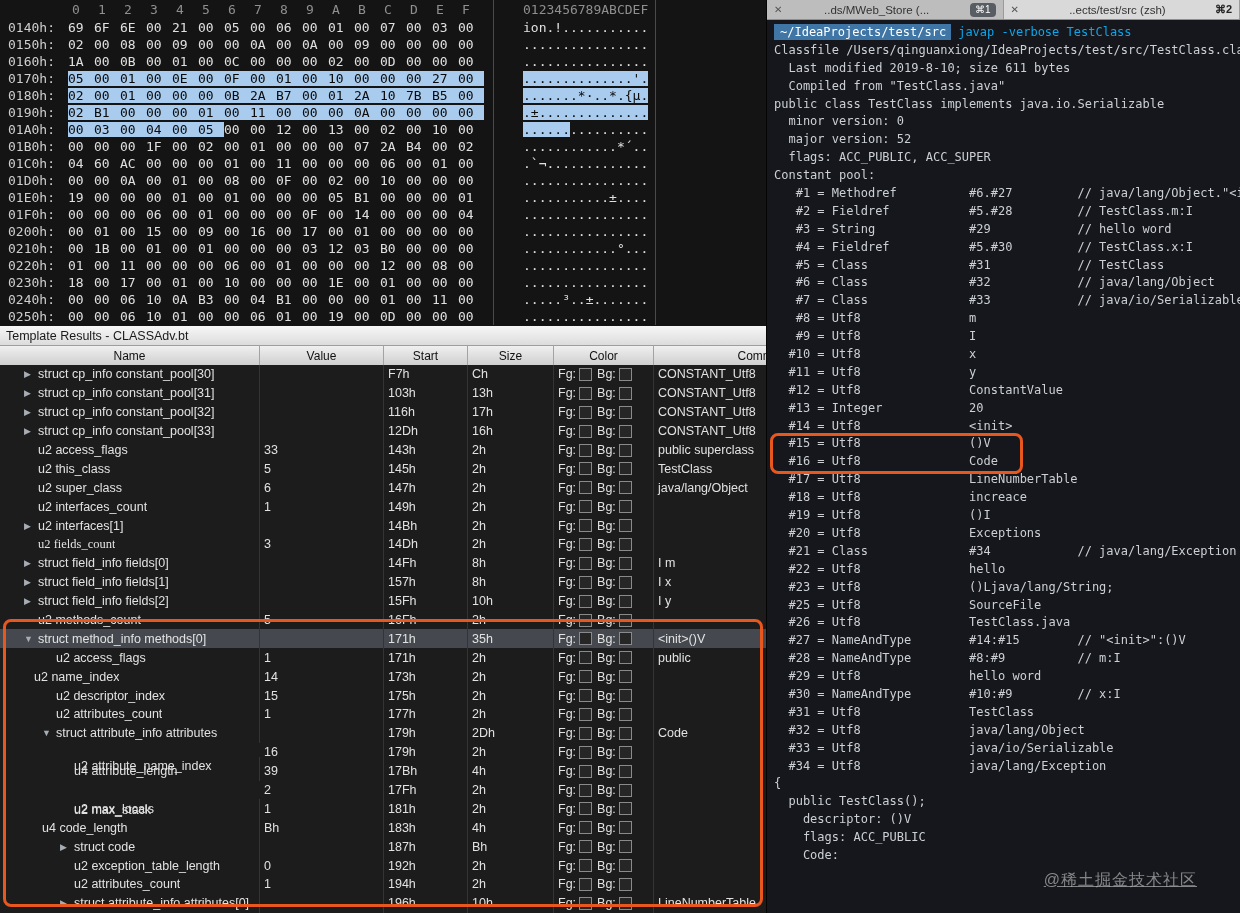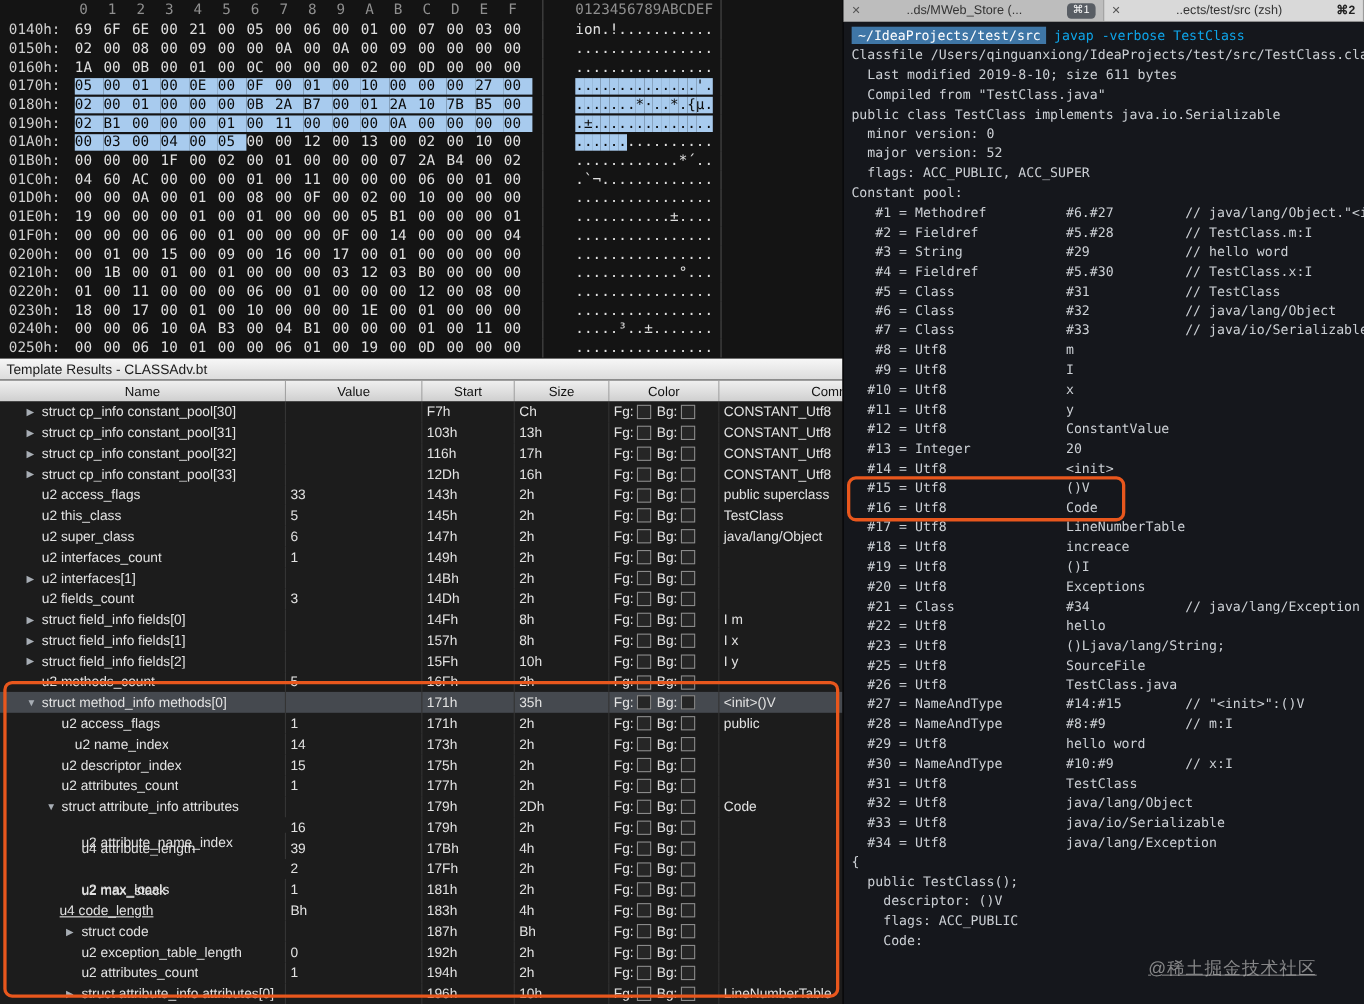--- a/index.html
+++ b/index.html
@@ -962,21 +962,21 @@
           <div class="tr-cell c-size">2h</div>
           <div class="tr-cell c-color">
             <span class="clabel">Fg:</span>
             <span class="swatch"></span>
             <span class="clabel">Bg:</span>
             <span class="swatch"></span>
           </div>
           <div class="tr-cell c-comment"></div>
         </div>
         <div class="tr-row">
-          <div class="tr-cell c-name" style="padding-left: 24px;">
+          <div class="tr-cell c-name" style="padding-left: 24px; font-family: Liberation Serif, serif;">
             <span class="arrow none">▶</span>
             <span class="nm">u2 fields_count</span>
           </div>
           <div class="tr-cell c-value">3</div>
           <div class="tr-cell c-start">14Dh</div>
           <div class="tr-cell c-size">2h</div>
           <div class="tr-cell c-color">
             <span class="clabel">Fg:</span>
             <span class="swatch"></span>
             <span class="clabel">Bg:</span>
@@ -1074,21 +1074,21 @@
           <div class="tr-cell c-size">2h</div>
           <div class="tr-cell c-color">
             <span class="clabel">Fg:</span>
             <span class="swatch"></span>
             <span class="clabel">Bg:</span>
             <span class="swatch"></span>
           </div>
           <div class="tr-cell c-comment">public</div>
         </div>
         <div class="tr-row">
-          <div class="tr-cell c-name" style="padding-left: 54px; text-align: right;">
+          <div class="tr-cell c-name" style="padding-left: 20px; text-align: right;">
             <span class="arrow none">▶</span>
             <span class="nm">u2 name_index</span>
           </div>
           <div class="tr-cell c-value">14</div>
           <div class="tr-cell c-start">173h</div>
           <div class="tr-cell c-size">2h</div>
           <div class="tr-cell c-color">
             <span class="clabel">Fg:</span>
             <span class="swatch"></span>
             <span class="clabel">Bg:</span>
@@ -1202,21 +1202,21 @@
           <div class="tr-cell c-size">2h</div>
           <div class="tr-cell c-color">
             <span class="clabel">Fg:</span>
             <span class="swatch"></span>
             <span class="clabel">Bg:</span>
             <span class="swatch"></span>
           </div>
           <div class="tr-cell c-comment"></div>
         </div>
         <div class="tr-row">
-          <div class="tr-cell c-name" style="padding-left: 40px; text-decoration: underline;">
+          <div class="tr-cell c-name" style="padding-left: 28px;">
             <span class="arrow none">▶</span>
             <span class="nm">u4 code_length</span>
           </div>
           <div class="tr-cell c-value">Bh</div>
           <div class="tr-cell c-start">183h</div>
           <div class="tr-cell c-size">4h</div>
           <div class="tr-cell c-color">
             <span class="clabel">Fg:</span>
             <span class="swatch"></span>
             <span class="clabel">Bg:</span>

